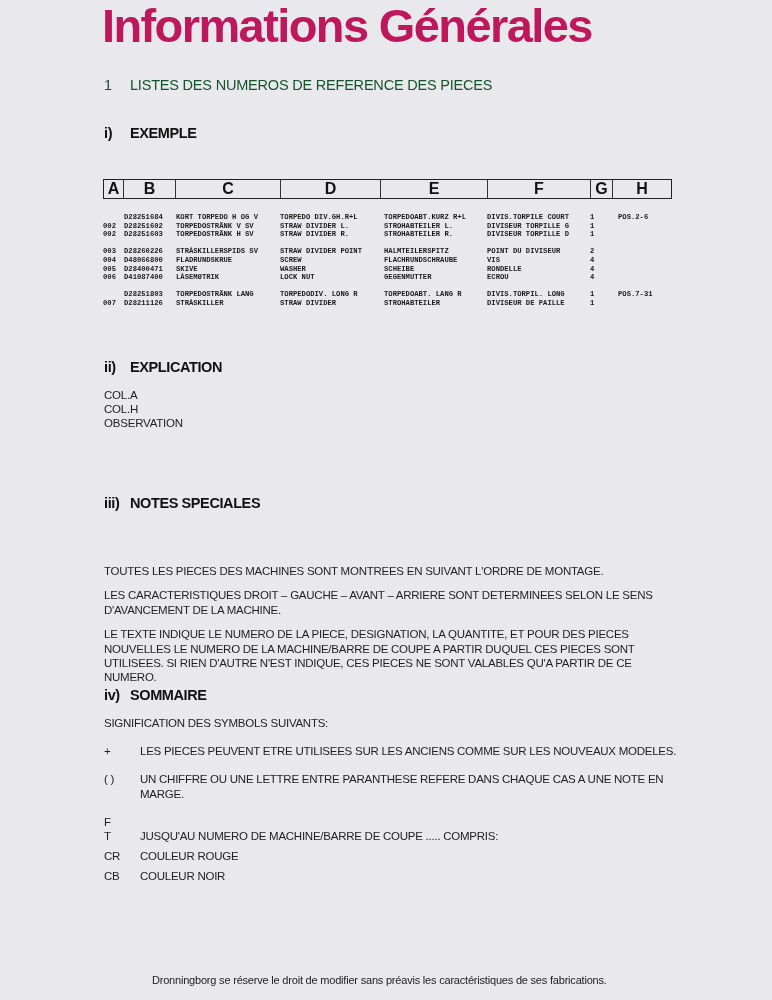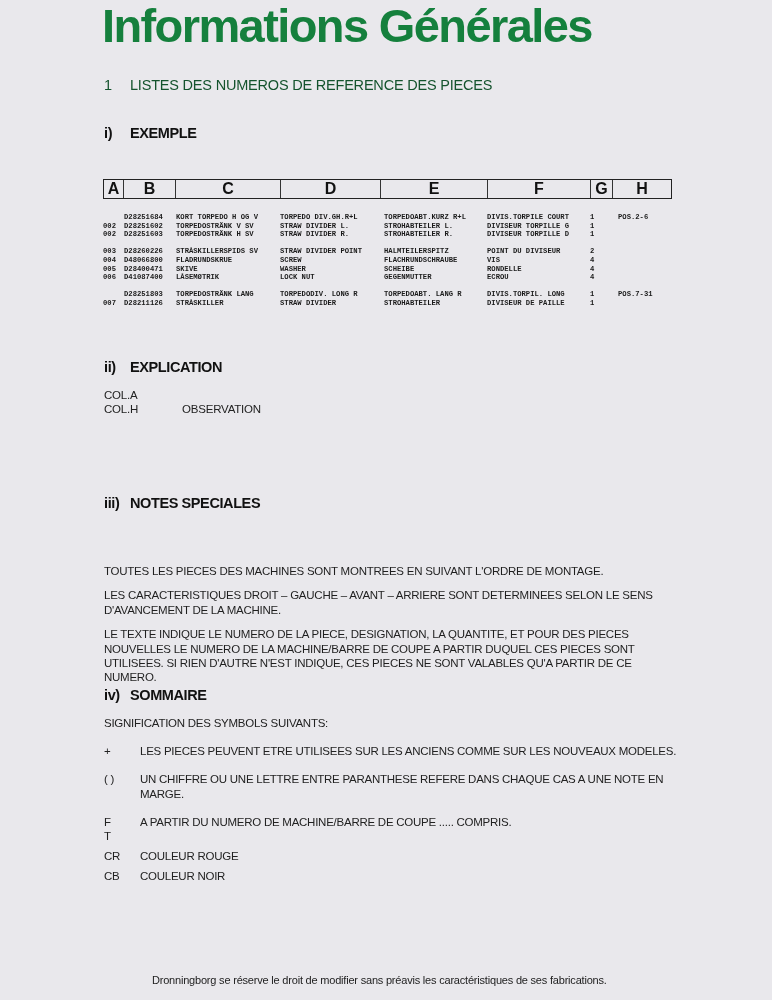--- a/index.html
+++ b/index.html
@@ -6,21 +6,21 @@
   body {
     width: 772px; height: 1000px; overflow: hidden;
     background: #e9e8ec; color: #1a1a1a;
     font-family: "Liberation Sans", sans-serif;
     position: relative;
   }
   .page-title {
     position: absolute; left: 102px; top: 0px;
     font-family: "Liberation Sans", sans-serif;
     font-weight: bold; font-size: 47px; letter-spacing: -1.6px;
-    color: #15803d; line-height: 52px;
+    color: #be185d; line-height: 52px;
   }
   .section-1 {
     position: absolute; left: 104px; top: 77px;
     font-size: 14.5px; color: #14532d; letter-spacing: -0.2px;
   }
   .section-1 .num { display: inline-block; width: 26px; }
   .sec-head {
     position: absolute; left: 104px;
     font-weight: bold; font-size: 14.5px; color: #111; letter-spacing: -0.4px;
   }
@@ -53,21 +53,21 @@
   .cE { width: 103px; }
   .cF { width: 103px; }
   .cG { width: 28px; text-align: left; }
   .cH { width: 54px; }
 
   
   .expl {
     position: absolute; left: 104px; top: 388px; font-size: 11.5px; color: #222;
     line-height: 14.2px; letter-spacing: -0.2px;
   }
-  .expl-row { display: flex; }
+  .expl-row { display: flex; flex-direction: column; }
   .expl-key { width: 78px; }
 
   
   .notes {
     position: absolute; left: 104px; top: 524px; width: 580px;
     font-size: 11.5px; color: #1f1f1f; line-height: 14.4px; letter-spacing: -0.25px; margin-top: 40px;
   }
   .notes p { margin: 0 0 10px 0; }
 
   
@@ -239,24 +239,24 @@
   <div class="sym-row gap-lg">
       <span class="sym-key">+</span>
       <span>LES PIECES PEUVENT ETRE UTILISEES SUR LES ANCIENS COMME SUR LES NOUVEAUX MODELES.</span>
     </div>
   <div class="sym-row gap-lg">
       <span class="sym-key">( )</span>
       <span>UN CHIFFRE OU UNE LETTRE ENTRE PARANTHESE REFERE DANS CHAQUE CAS A UNE NOTE EN MARGE.</span>
     </div>
   <div class="sym-row">
       <span class="sym-key">F</span>
-      <span>A PARTIR DU NUMERO DE MACHINE/BARRE DE COUPE ..... COMPRIS.</span>
     </div>
   <div class="sym-row gap-sm">
       <span class="sym-key">T</span>
+      <span>JUSQU'AU NUMERO DE MACHINE/BARRE DE COUPE ..... COMPRIS:</span>
     </div>
   <div class="sym-row gap-sm">
       <span class="sym-key">CR</span>
       <span>COULEUR ROUGE</span>
     </div>
   <div class="sym-row">
       <span class="sym-key">CB</span>
       <span>COULEUR NOIR</span>
     </div>
 </div>

